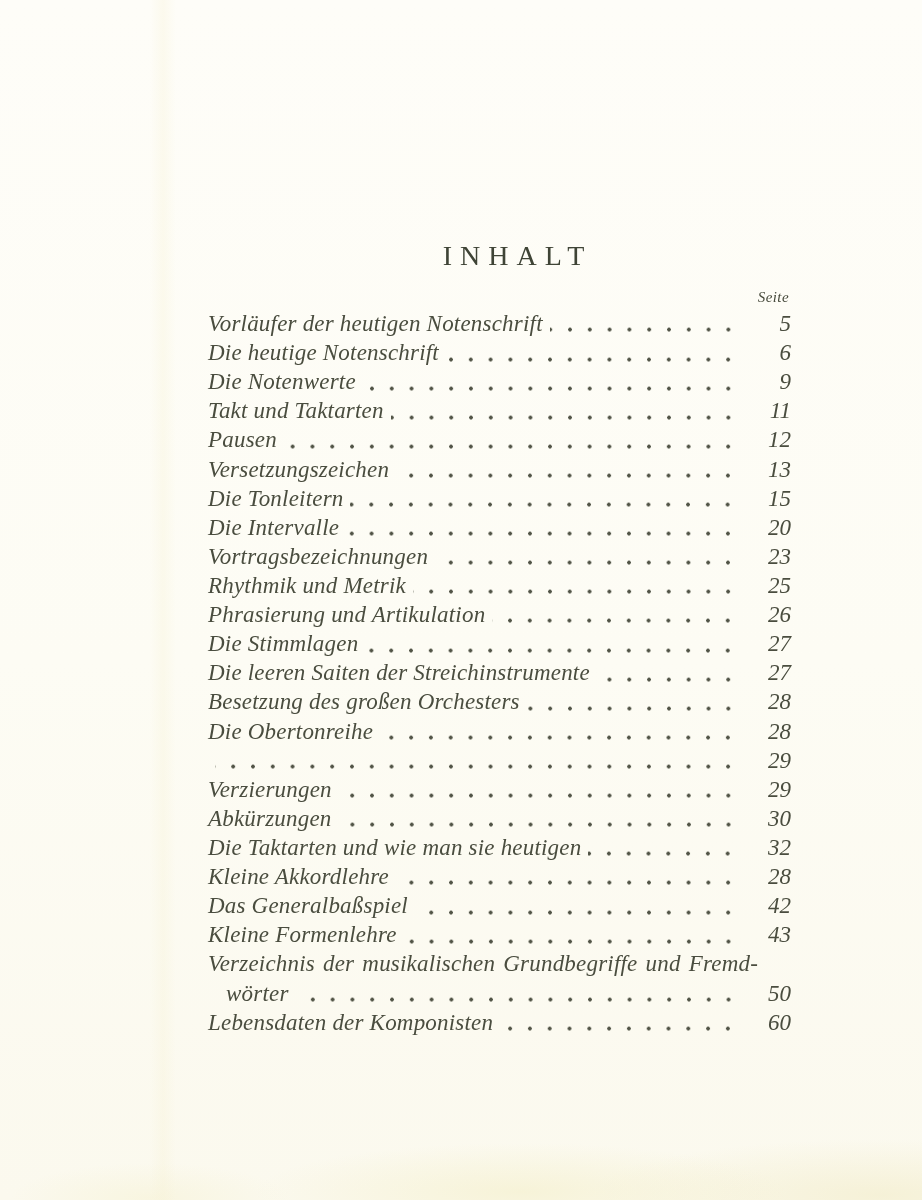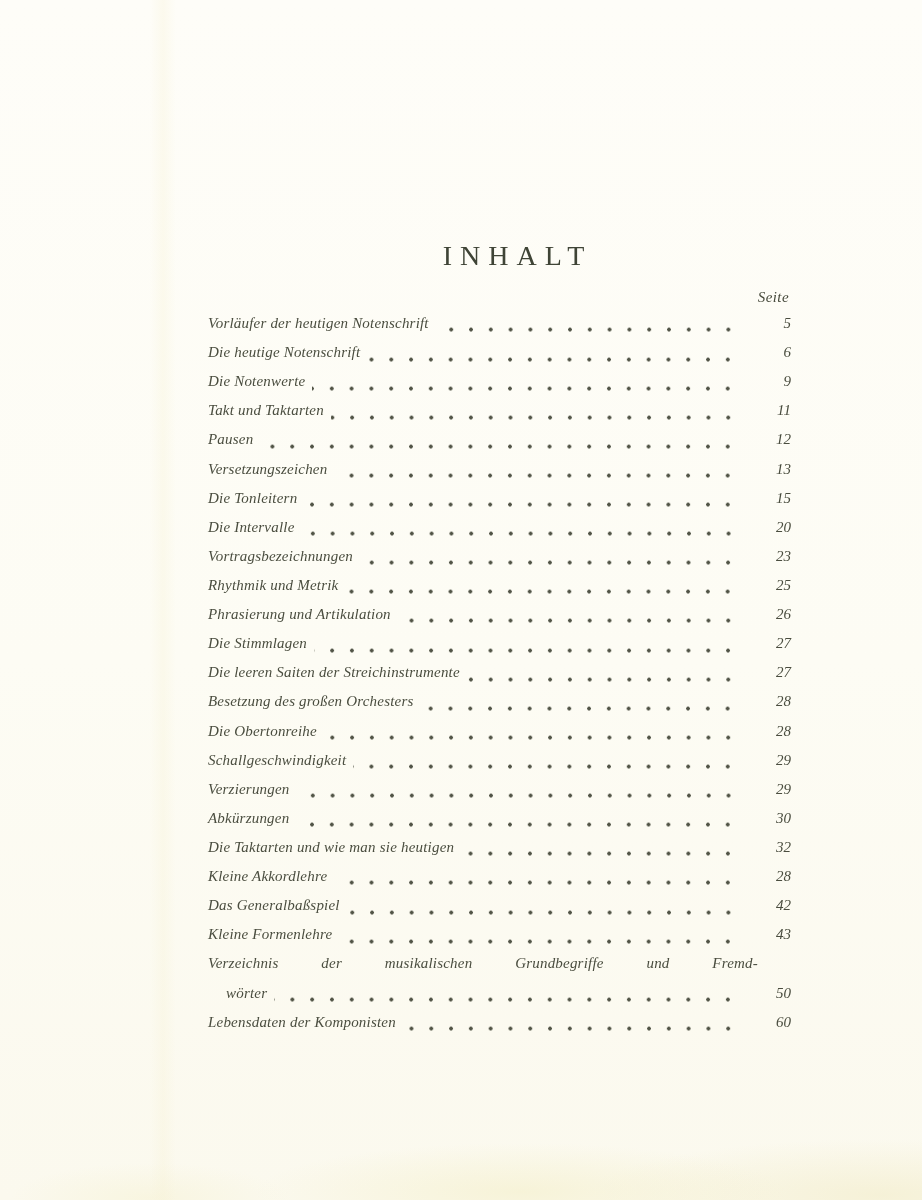--- a/index.html
+++ b/index.html
@@ -56,21 +56,21 @@
     line-height: 23px;
     height: 23px;
     letter-spacing: 0.4px;
     padding-right: 2px;
     color: #474a3c;
   }
   .row {
     display: flex;
     height: 29.12px;
     line-height: 29.12px;
-    font-size: 15px;
+    font-size: 23px;
     white-space: nowrap;
   }
   .lbl { letter-spacing: 0.2px; }
   .just {
     display: block;
     width: 550px;
     text-align: justify;
     text-align-last: justify;
     white-space: normal;
   }
@@ -171,21 +171,20 @@
           <span class="lbl">Besetzung des großen Orchesters</span>
           <span class="leader"></span>
           <span class="pg">28</span>
         </div>
         <div class="row">
           <span class="lbl">Die Obertonreihe</span>
           <span class="leader"></span>
           <span class="pg">28</span>
         </div>
         <div class="row">
-          <span class="lbl">Schallgeschwindigkeit</span>
           <span class="leader"></span>
           <span class="pg">29</span>
         </div>
         <div class="row">
           <span class="lbl">Verzierungen</span>
           <span class="leader"></span>
           <span class="pg">29</span>
         </div>
         <div class="row">
           <span class="lbl">Abkürzungen</span>

